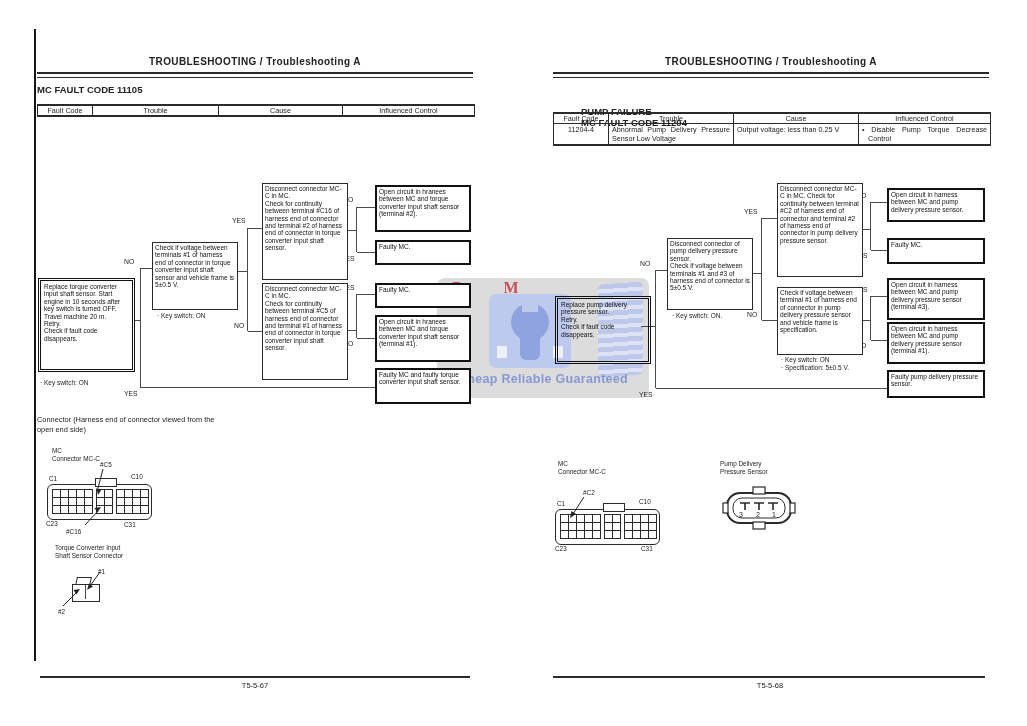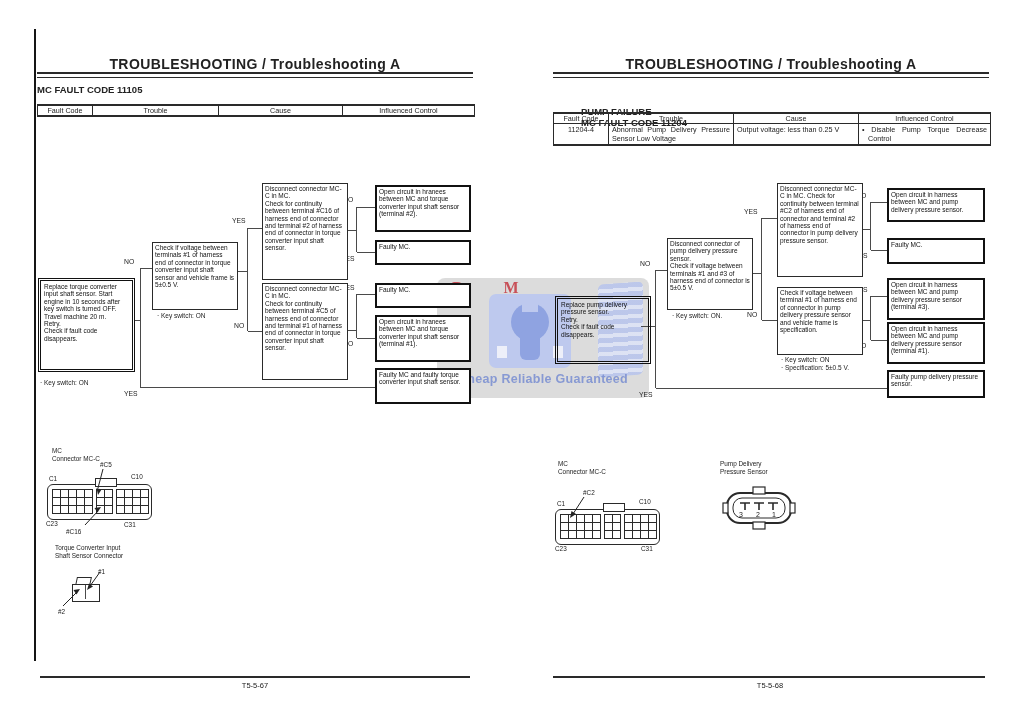--- a/index.html
+++ b/index.html
@@ -1,19 +1,19 @@
 <!DOCTYPE html>
 <html><head>
 <meta charset="utf-8">
 <style>
   html,body{margin:0;padding:0;background:#fff;}
   .screen{position:relative;width:1027px;height:726px;background:#ffffff;overflow:hidden;
           font-family:"Liberation Sans","DejaVu Sans",sans-serif;color:#1a1a1a;}
   .abs{position:absolute;}
-  .hdr{position:absolute;font-weight:bold;font-size:14px;letter-spacing:.4px;text-align:center;color:#222;}
+  .hdr{position:absolute;font-weight:bold;font-size:10px;letter-spacing:.4px;text-align:center;color:#222;}
   .hrule{position:absolute;height:3px;border-top:2px solid #2a2a2a;border-bottom:1px solid #2a2a2a;}
   .sec{position:absolute;font-weight:bold;font-size:9.5px;color:#222;white-space:pre-line;line-height:11px;}
   table.tbl{position:absolute;border-collapse:collapse;font-size:7.2px;line-height:9px;color:#222;
             border-top:2px solid #2a2a2a;border-bottom:2px solid #2a2a2a;table-layout:fixed;}
   .tbl th{font-weight:normal;text-align:center;border:1px solid #2a2a2a;padding:0 2px;}
   .tbl td{border:1px solid #2a2a2a;padding:1px 3px;vertical-align:top;text-align:justify;}
   .tbl td.cc{text-align:center;}
   .bullet{padding-left:6px;text-indent:-6px;}
   .fbox{position:absolute;border:1px solid #2a2a2a;background:#fff;font-size:6.5px;line-height:7.4px;
         padding:1px 2px;white-space:pre-line;z-index:3;color:#111;}
@@ -124,20 +124,22 @@
   <div class="fbox" style="left:262px;top:183px;width:80px;height:93px;">Disconnect connector MC-C in MC.
 Check for continuity between terminal #C16 of harness end of connector and terminal #2 of harness end of connector in torque converter input shaft sensor.</div>
   <div class="fbox" style="left:262px;top:283px;width:80px;height:93px;">Disconnect connector MC-C in MC.
 Check for continuity between terminal #C5 of harness end of connector and terminal #1 of harness end of connector in torque converter input shaft sensor.</div>
   <div class="fbox bold" style="left:375px;top:185px;width:88px;height:41px;">Open circuit in hranees between MC and torque converter input shaft sensor (terminal #2).</div>
   <div class="fbox bold" style="left:375px;top:240px;width:88px;height:19px;">Faulty MC.</div>
   <div class="fbox bold" style="left:375px;top:283px;width:88px;height:19px;">Faulty MC.</div>
   <div class="fbox bold" style="left:375px;top:315px;width:88px;height:41px;">Open circuit in hranees between MC and torque converter input shaft sensor (terminal #1).</div>
   <div class="fbox bold" style="left:375px;top:368px;width:88px;height:30px;">Faulty MC and faulty torque converter input shaft sensor.</div>
 
+  <div class="cap" style="left:37px;top:415px;">Connector (Harness end of connector viewed from the
+open end side)</div>
   <div class="tiny" style="left:52px;top:447px;">MC
 Connector MC-C</div>
   <div class="tiny" style="left:100px;top:461px;">#C5</div>
   <div class="tiny" style="left:49px;top:475px;">C1</div>
   <div class="tiny" style="left:131px;top:473px;">C10</div>
   <div class="shell" style="left:47px;top:484px;width:103px;height:34px;"></div>
   <div class="grid8" style="left:52px;top:489px;width:40px;height:24px;"></div>
   <div class="tab" style="left:95px;top:478px;width:20px;height:7px;"></div>
   <div class="grid8" style="left:96px;top:489px;width:16px;height:24px;"></div>
   <div class="grid8" style="left:116px;top:489px;width:32px;height:24px;"></div>

